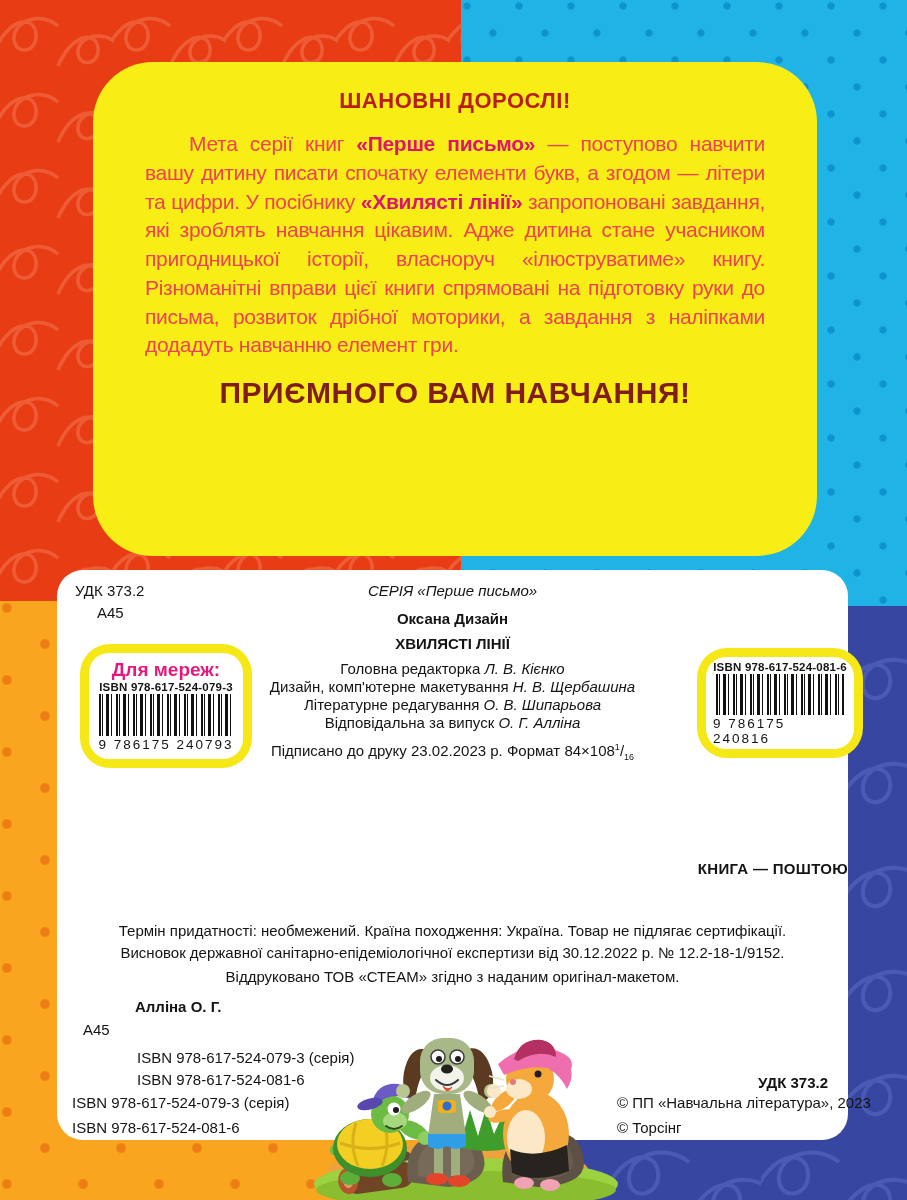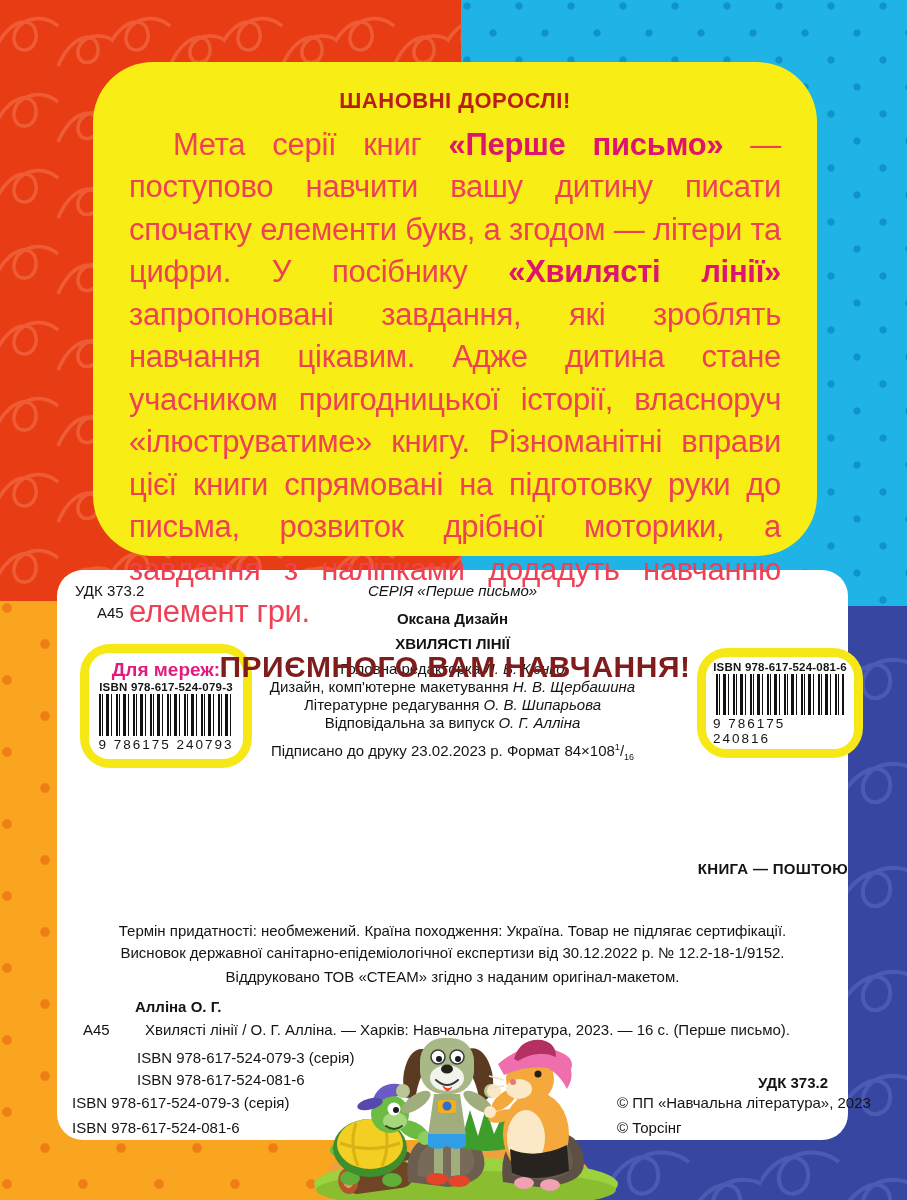--- a/index.html
+++ b/index.html
@@ -31,21 +31,21 @@
   .notice{
     position:absolute;left:93px;top:62px;width:724px;height:494px;
     background:#f8ee15;border-radius:60px;z-index:3;box-sizing:border-box;
     padding:26px 36px 0 36px;
   }
   .notice-title{
     text-align:center;font-size:22px;font-weight:bold;color:#b91c1c;
     letter-spacing:0.5px;margin:0 0 10px 0;
   }
   .notice-body{
-    margin:0;font-size:31px;line-height:1.37;color:#ee4156;
+    margin:16px;font-size:21px;line-height:1.37;color:#ee4156;
     text-align:justify;text-indent:44px;letter-spacing:-0.3px;
   }
   .notice-body b{color:#dd1570;}
   .notice-footer{
     text-align:center;font-size:30px;font-weight:bold;color:#7f1d1d;
     letter-spacing:0.5px;margin-top:16px;
   }
 
   
   .imprint{
@@ -155,21 +155,20 @@
     <div class="bookpost">КНИГА — ПОШТОЮ</div>
 
     <div class="cert">
       <div>Термін придатності: необмежений. Країна походження: Україна. Товар не підлягає сертифікації.</div>
       <div>Висновок державної санітарно-епідеміологічної експертизи від 30.12.2022 р. № 12.2-18-1/9152.</div>
       <div>Віддруковано ТОВ «СТЕАМ» згідно з наданим оригінал-макетом.</div>
     </div>
 
     <div class="abs" style="left:78px;top:428px;font-weight:bold;">Алліна О. Г.</div>
     <div class="abs" style="left:26px;top:451px;">А45</div>
-    <div class="abs" style="left:88px;top:451px;">Хвилясті лінії / О. Г. Алліна. — Харків: Навчальна література, 2023. — 16 с. (Перше письмо).</div>
     <div class="abs" style="left:80px;top:479px;">ISBN 978-617-524-079-3 (серія)</div>
     <div class="abs" style="left:80px;top:501px;">ISBN 978-617-524-081-6</div>
     <div class="abs" style="right:20px;top:504px;font-weight:bold;">УДК 373.2</div>
 
     <div class="abs" style="left:15px;top:524px;">ISBN 978-617-524-079-3 (серія)</div>
     <div class="abs" style="left:15px;top:549px;">ISBN 978-617-524-081-6</div>
     <div class="abs" style="left:560px;top:524px;">© ПП «Навчальна література», 2023</div>
     <div class="abs" style="left:560px;top:549px;">© Торсінг</div>
   </div>
 

